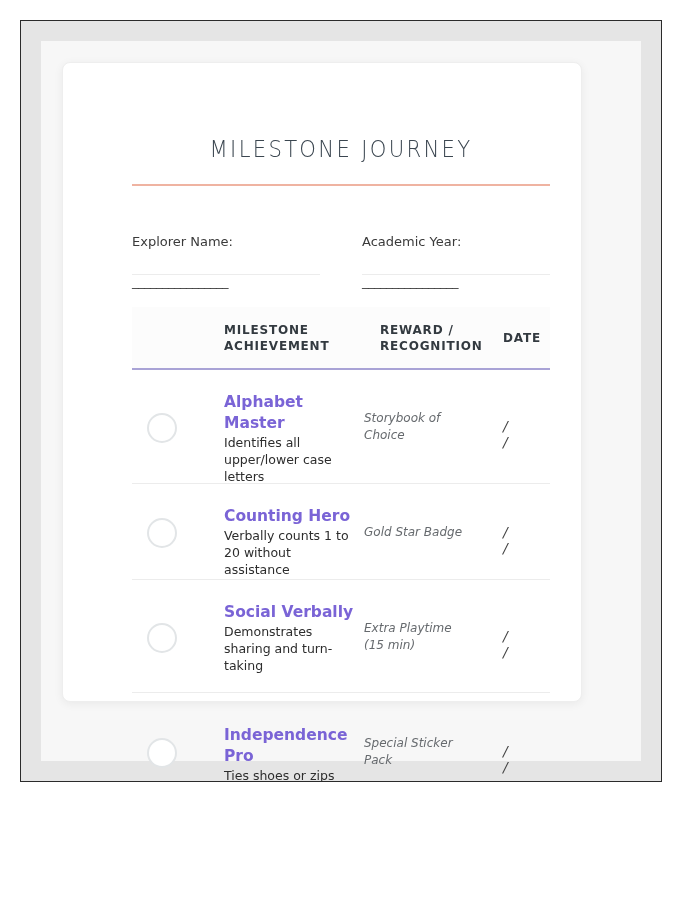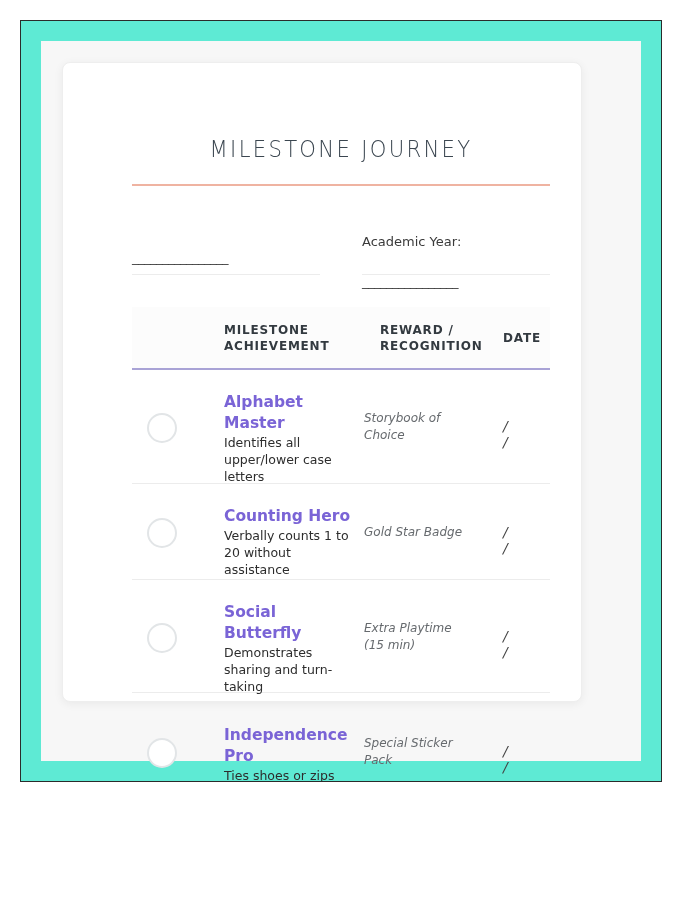--- a/index.html
+++ b/index.html
@@ -1,19 +1,19 @@
 <!DOCTYPE html>
 <html><head>
 <meta charset="utf-8">
 <style>
   html, body { margin: 0; padding: 0; background: #ffffff; }
   body { width: 700px; height: 900px; position: relative; overflow: hidden;
          font-family: "DejaVu Sans", "Liberation Sans", sans-serif; }
   .frame { position: absolute; left: 20px; top: 20px; width: 640px; height: 760px;
-           border: 1px solid #2b2b2b; overflow: hidden; background: #5eead4; }
+           border: 1px solid #2b2b2b; overflow: hidden; background: #e5e5e5; }
   .gray { position: absolute; left: 20px; top: 20px; width: 600px; height: 720px;
           background: #f7f7f7; }
   .card { position: absolute; left: 41px; top: 41px; width: 518px; height: 638px;
           background: #ffffff; border-radius: 8px;
           box-shadow: 0 2px 10px rgba(0,0,0,0.06); border: 1px solid #eeeeee; }
   .content { position: absolute; left: 111px; top: 111px; width: 418px; }
 
   .title { text-align: center; font-family: "DejaVu Sans", sans-serif; font-weight: 200;
            font-size: 23px; letter-spacing: 2.5px; color: #3b4650; margin: 0;
            height: 34px; line-height: 34px; transform: scaleX(0.92); transform-origin: center; }
@@ -52,20 +52,21 @@
 <div class="frame">
   <div class="gray"></div>
   <div class="card"></div>
 
   <div class="content">
     <h1 class="title">MILESTONE JOURNEY</h1>
     <div class="title-rule"></div>
 
     <div class="fields">
       <div class="field f1">
+        <div class="field-label">Explorer Name:</div>
         <div class="field-blank">________________</div>
       </div>
       <div class="field f2">
         <div class="field-label">Academic Year:</div>
         <div class="field-blank">________________</div>
       </div>
     </div>
 
     <div class="table">
       <div class="thead">
@@ -98,21 +99,21 @@
         </div>
         <div class="reward" style="top:40px; width:110px;">Gold Star Badge</div>
         <div class="date" style="top:40px;">
           <span>/</span><span>/</span>
         </div>
       </div>
 
       <div class="row" style="height:112px;">
         <div class="status-circle" style="top:43px;"></div>
         <div class="ms" style="top:22px;">
-          <div class="ms-title">Social Butterfly</div>
+          <div class="ms-title">Social Verbally</div>
           <div class="ms-desc">Demonstrates sharing and turn-taking</div>
         </div>
         <div class="reward" style="top:40px;">Extra Playtime (15 min)</div>
         <div class="date" style="top:48px;">
           <span>/</span><span>/</span>
         </div>
       </div>
 
       <div class="row" style="height:130px;">
         <div class="status-circle" style="top:45px;"></div>

